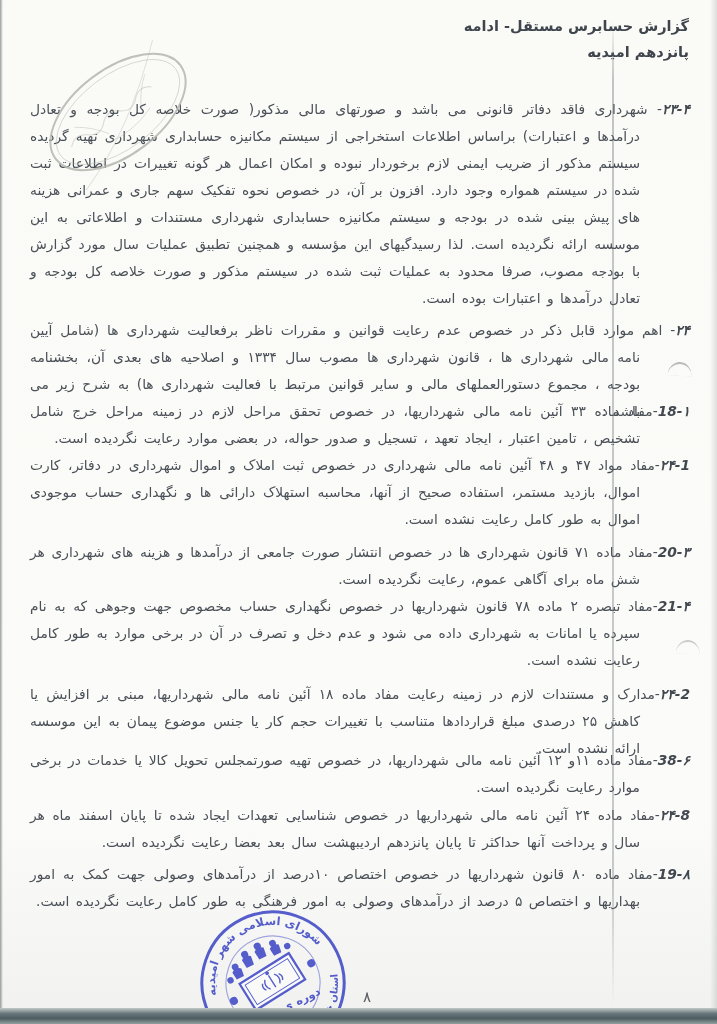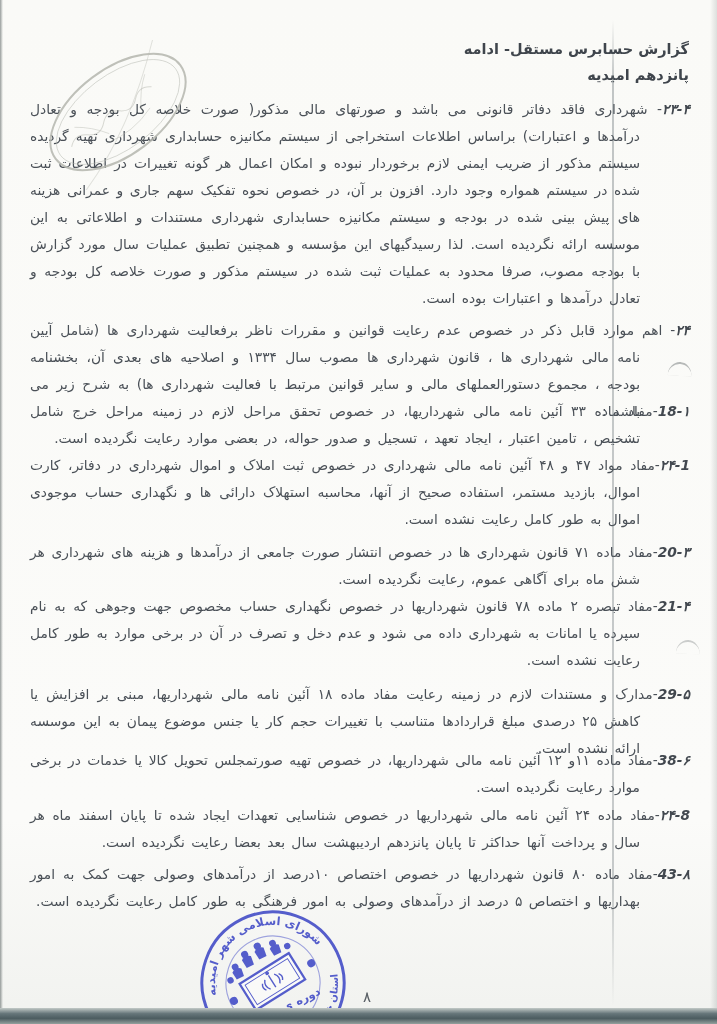--- a/index.html
+++ b/index.html
@@ -30,21 +30,21 @@
   }
   .curl-mark{
     position:absolute;width:24px;height:12px;
     border-top:2px solid rgba(125,132,132,.55);
     border-radius:50% 50% 0 0/100% 100% 0 0;
   }
   .curl-1{left:668px;top:362px;transform:rotate(4deg);}
   .curl-2{left:676px;top:640px;transform:rotate(2deg);opacity:.7;}
 
   .header{
-    position:absolute;top:36px;right:28px;left:300px;
+    position:absolute;top:13px;right:28px;left:300px;
     direction:rtl;text-align:right;color:#3f454c;
     font-weight:700;font-size:14.5px;line-height:26px;
     letter-spacing:.2px;
   }
   .content{
     position:absolute;right:27px;left:30px;top:0;height:1024px;
     direction:rtl;color:#4a5057;
     font-size:13.8px;line-height:27px;word-spacing:2px;
   }
   .para{
@@ -84,24 +84,24 @@
     <div>پانزدهم امیدیه</div>
   </div>
 
   <div class="content">
     <div class="para p23-4"><span class="num">۲۳-۴</span><span>- شهرداری فاقد دفاتر قانونی می باشد و صورتهای مالی مذکور( صورت خلاصه کل بودجه و تعادل درآمدها و اعتبارات) براساس اطلاعات استخراجی از سیستم مکانیزه حسابداری شهرداری تهیه گردیده سیستم مذکور از ضریب ایمنی لازم برخوردار نبوده و امکان اعمال هر گونه تغییرات در اطلاعات ثبت شده در سیستم همواره وجود دارد. افزون بر آن، در خصوص نحوه تفکیک سهم جاری و عمرانی هزینه های پیش بینی شده در بودجه و سیستم مکانیزه حسابداری شهرداری مستندات و اطلاعاتی به این موسسه ارائه نگردیده است. لذا رسیدگیهای این مؤسسه و همچنین تطبیق عملیات سال مورد گزارش با بودجه مصوب، صرفا محدود به عملیات ثبت شده در سیستم مذکور و صورت خلاصه کل بودجه و تعادل درآمدها و اعتبارات بوده است.</span></div>
     <div class="para p24"><span class="num">۲۴</span><span>- اهم موارد قابل ذکر در خصوص عدم رعایت قوانین و مقررات ناظر برفعالیت شهرداری ها (شامل آیین نامه مالی شهرداری ها ، قانون شهرداری ها مصوب سال ۱۳۳۴ و اصلاحیه های بعدی آن، بخشنامه بودجه ، مجموع دستورالعملهای مالی و سایر قوانین مرتبط با فعالیت شهرداری ها) به شرح زیر می باشد :</span></div>
     <div class="para p24-1"><span class="num">18-۱</span><span>-مفاد ماده ۳۳ آئین نامه مالی شهرداریها، در خصوص تحقق  مراحل لازم در زمینه مراحل خرج شامل تشخیص ، تامین اعتبار ، ایجاد تعهد ، تسجیل و صدور حواله، در بعضی موارد رعایت نگردیده است.</span></div>
     <div class="para p24-2"><span class="num">۲۴-1</span><span>-مفاد مواد ۴۷ و ۴۸ آئین نامه مالی شهرداری در خصوص ثبت املاک و اموال شهرداری در دفاتر، کارت اموال، بازدید مستمر، استفاده صحیح از آنها، محاسبه استهلاک دارائی ها  و نگهداری حساب موجودی اموال  به طور کامل رعایت نشده است.</span></div>
     <div class="para p24-3"><span class="num">20-۳</span><span>-مفاد ماده ۷۱ قانون شهرداری ها در خصوص انتشار صورت جامعی از درآمدها و هزینه های شهرداری هر شش ماه برای آگاهی عموم، رعایت نگردیده است.</span></div>
     <div class="para p24-4"><span class="num">21-۴</span><span>-مفاد تبصره ۲ ماده ۷۸ قانون شهرداریها در خصوص نگهداری حساب مخصوص جهت وجوهی که به نام سپرده یا امانات به شهرداری داده می شود و عدم دخل و تصرف در آن در برخی موارد به طور کامل رعایت نشده است.</span></div>
-    <div class="para p24-5"><span class="num">29-۵</span><span>-مدارک و مستندات لازم در زمینه رعایت مفاد ماده ۱۸ آئین نامه مالی شهرداریها، مبنی بر افزایش یا کاهش ۲۵ درصدی مبلغ قراردادها متناسب با تغییرات حجم کار یا جنس موضوع پیمان به این موسسه ارائه نشده است.</span></div>
+    <div class="para p24-5"><span class="num">۲۴-2</span><span>-مدارک و مستندات لازم در زمینه رعایت مفاد ماده ۱۸ آئین نامه مالی شهرداریها، مبنی بر افزایش یا کاهش ۲۵ درصدی مبلغ قراردادها متناسب با تغییرات حجم کار یا جنس موضوع پیمان به این موسسه ارائه نشده است.</span></div>
     <div class="para p24-6"><span class="num">38-۶</span><span>-مفاد ماده ۱۱و ۱۲ آئین نامه مالی شهرداریها، در خصوص تهیه صورتمجلس تحویل کالا یا خدمات در برخی موارد رعایت نگردیده است.</span></div>
     <div class="para p24-7"><span class="num">۲۴-8</span><span>-مفاد ماده ۲۴ آئین نامه مالی شهرداریها در خصوص شناسایی تعهدات ایجاد شده تا پایان اسفند ماه هر سال و پرداخت آنها حداکثر تا پایان پانزدهم اردیبهشت سال بعد بعضا رعایت نگردیده است.</span></div>
-    <div class="para p24-8"><span class="num">43-۸</span><span>-مفاد ماده ۸۰ قانون شهرداریها در خصوص اختصاص ۱۰درصد از درآمدهای وصولی جهت کمک به امور بهداریها و اختصاص ۵ درصد از درآمدهای وصولی به امور فرهنگی به طور کامل رعایت نگردیده است.</span></div>
+    <div class="para p24-8"><span class="num">19-۸</span><span>-مفاد ماده ۸۰ قانون شهرداریها در خصوص اختصاص ۱۰درصد از درآمدهای وصولی جهت کمک به امور بهداریها و اختصاص ۵ درصد از درآمدهای وصولی به امور فرهنگی به طور کامل رعایت نگردیده است.</span></div>
   </div>
 
   <svg class="stamp-top" viewBox="0 0 180 150" aria-hidden="true">
     <g transform="rotate(-37 88 72)" stroke="#b5b7af" fill="none" opacity="0.85">
       <ellipse cx="88" cy="72" rx="78" ry="43" stroke-width="2"></ellipse>
       <ellipse cx="88" cy="72" rx="72" ry="37" stroke-width="0.8" opacity="0.7"></ellipse>
       <path d="M30 72 q10 -9 20 0 t20 0 t20 0 t20 0 t20 0" stroke-width="1" opacity="0.6"></path>
       <path d="M44 58 q14 10 24 26 M132 58 q-14 10 -24 26" stroke-width="0.9" opacity="0.5"></path>
       <path d="M60 90 q28 8 56 -2" stroke-width="0.9" opacity="0.5"></path>
       <path d="M6 118 Q88 96 170 26" stroke-width="1" opacity="0.45"></path>

